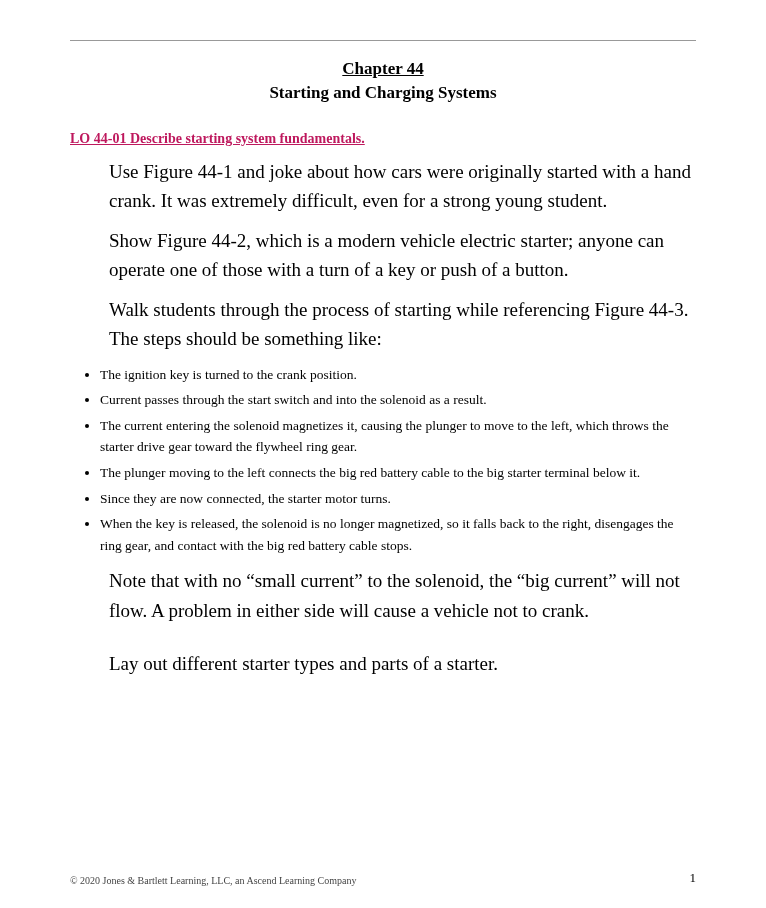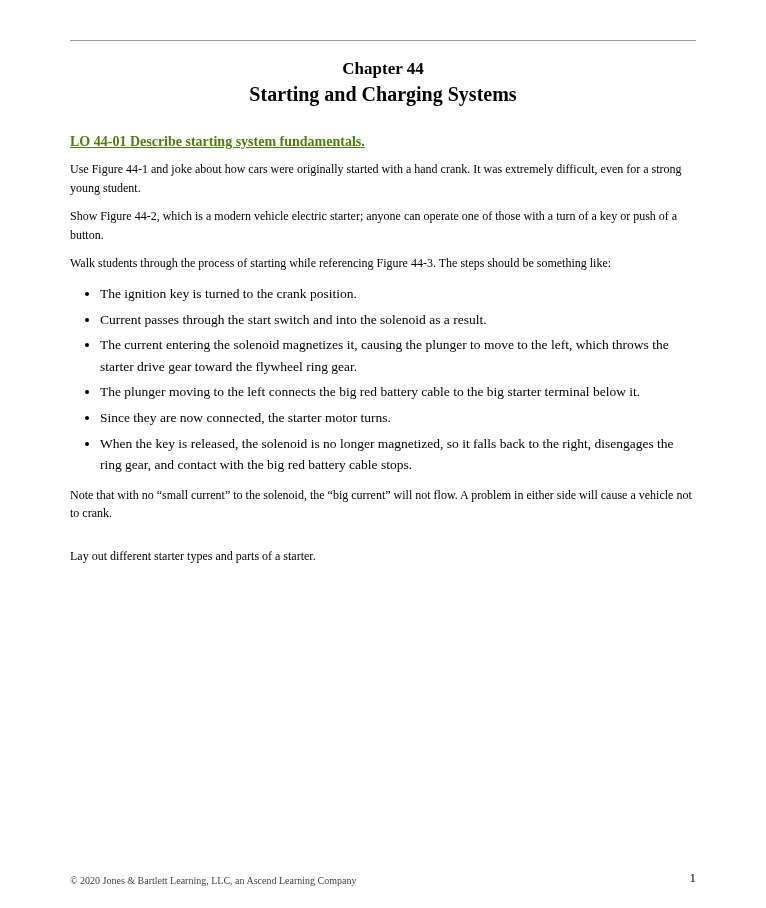--- a/index.html
+++ b/index.html
@@ -25,43 +25,45 @@
       position: relative;
       box-shadow: 0 0 8px rgba(0,0,0,0.3);
     }
 
     .chapter-title {
       text-align: center;
       font-size: 17px;
       font-weight: bold;
       color: #000;
       margin-bottom: 4px;
+      text-decoration: underline;
     }
 
     .chapter-subtitle {
       text-align: center;
-      font-size: 20px;
+      font-size: 17px;
       font-weight: bold;
       color: #000;
       margin-bottom: 28px;
     }
 
     .section-heading {
-      color: #4d7c0f;
+      color: #be185d;
       font-size: 14px;
       font-weight: bold;
       text-decoration: underline;
       margin-bottom: 10px;
     }
 
     .body-text {
-      font-size: 12px;
+      font-size: 19px;
       color: #000;
       line-height: 1.55;
       margin-bottom: 10px;
+      margin-left: 39px;
     }
 
     .bullet-list {
       margin: 8px 0 10px 30px;
       font-size: 13.5px;
       color: #000000;
       line-height: 1.6;
     }
 
     .bullet-list li {

